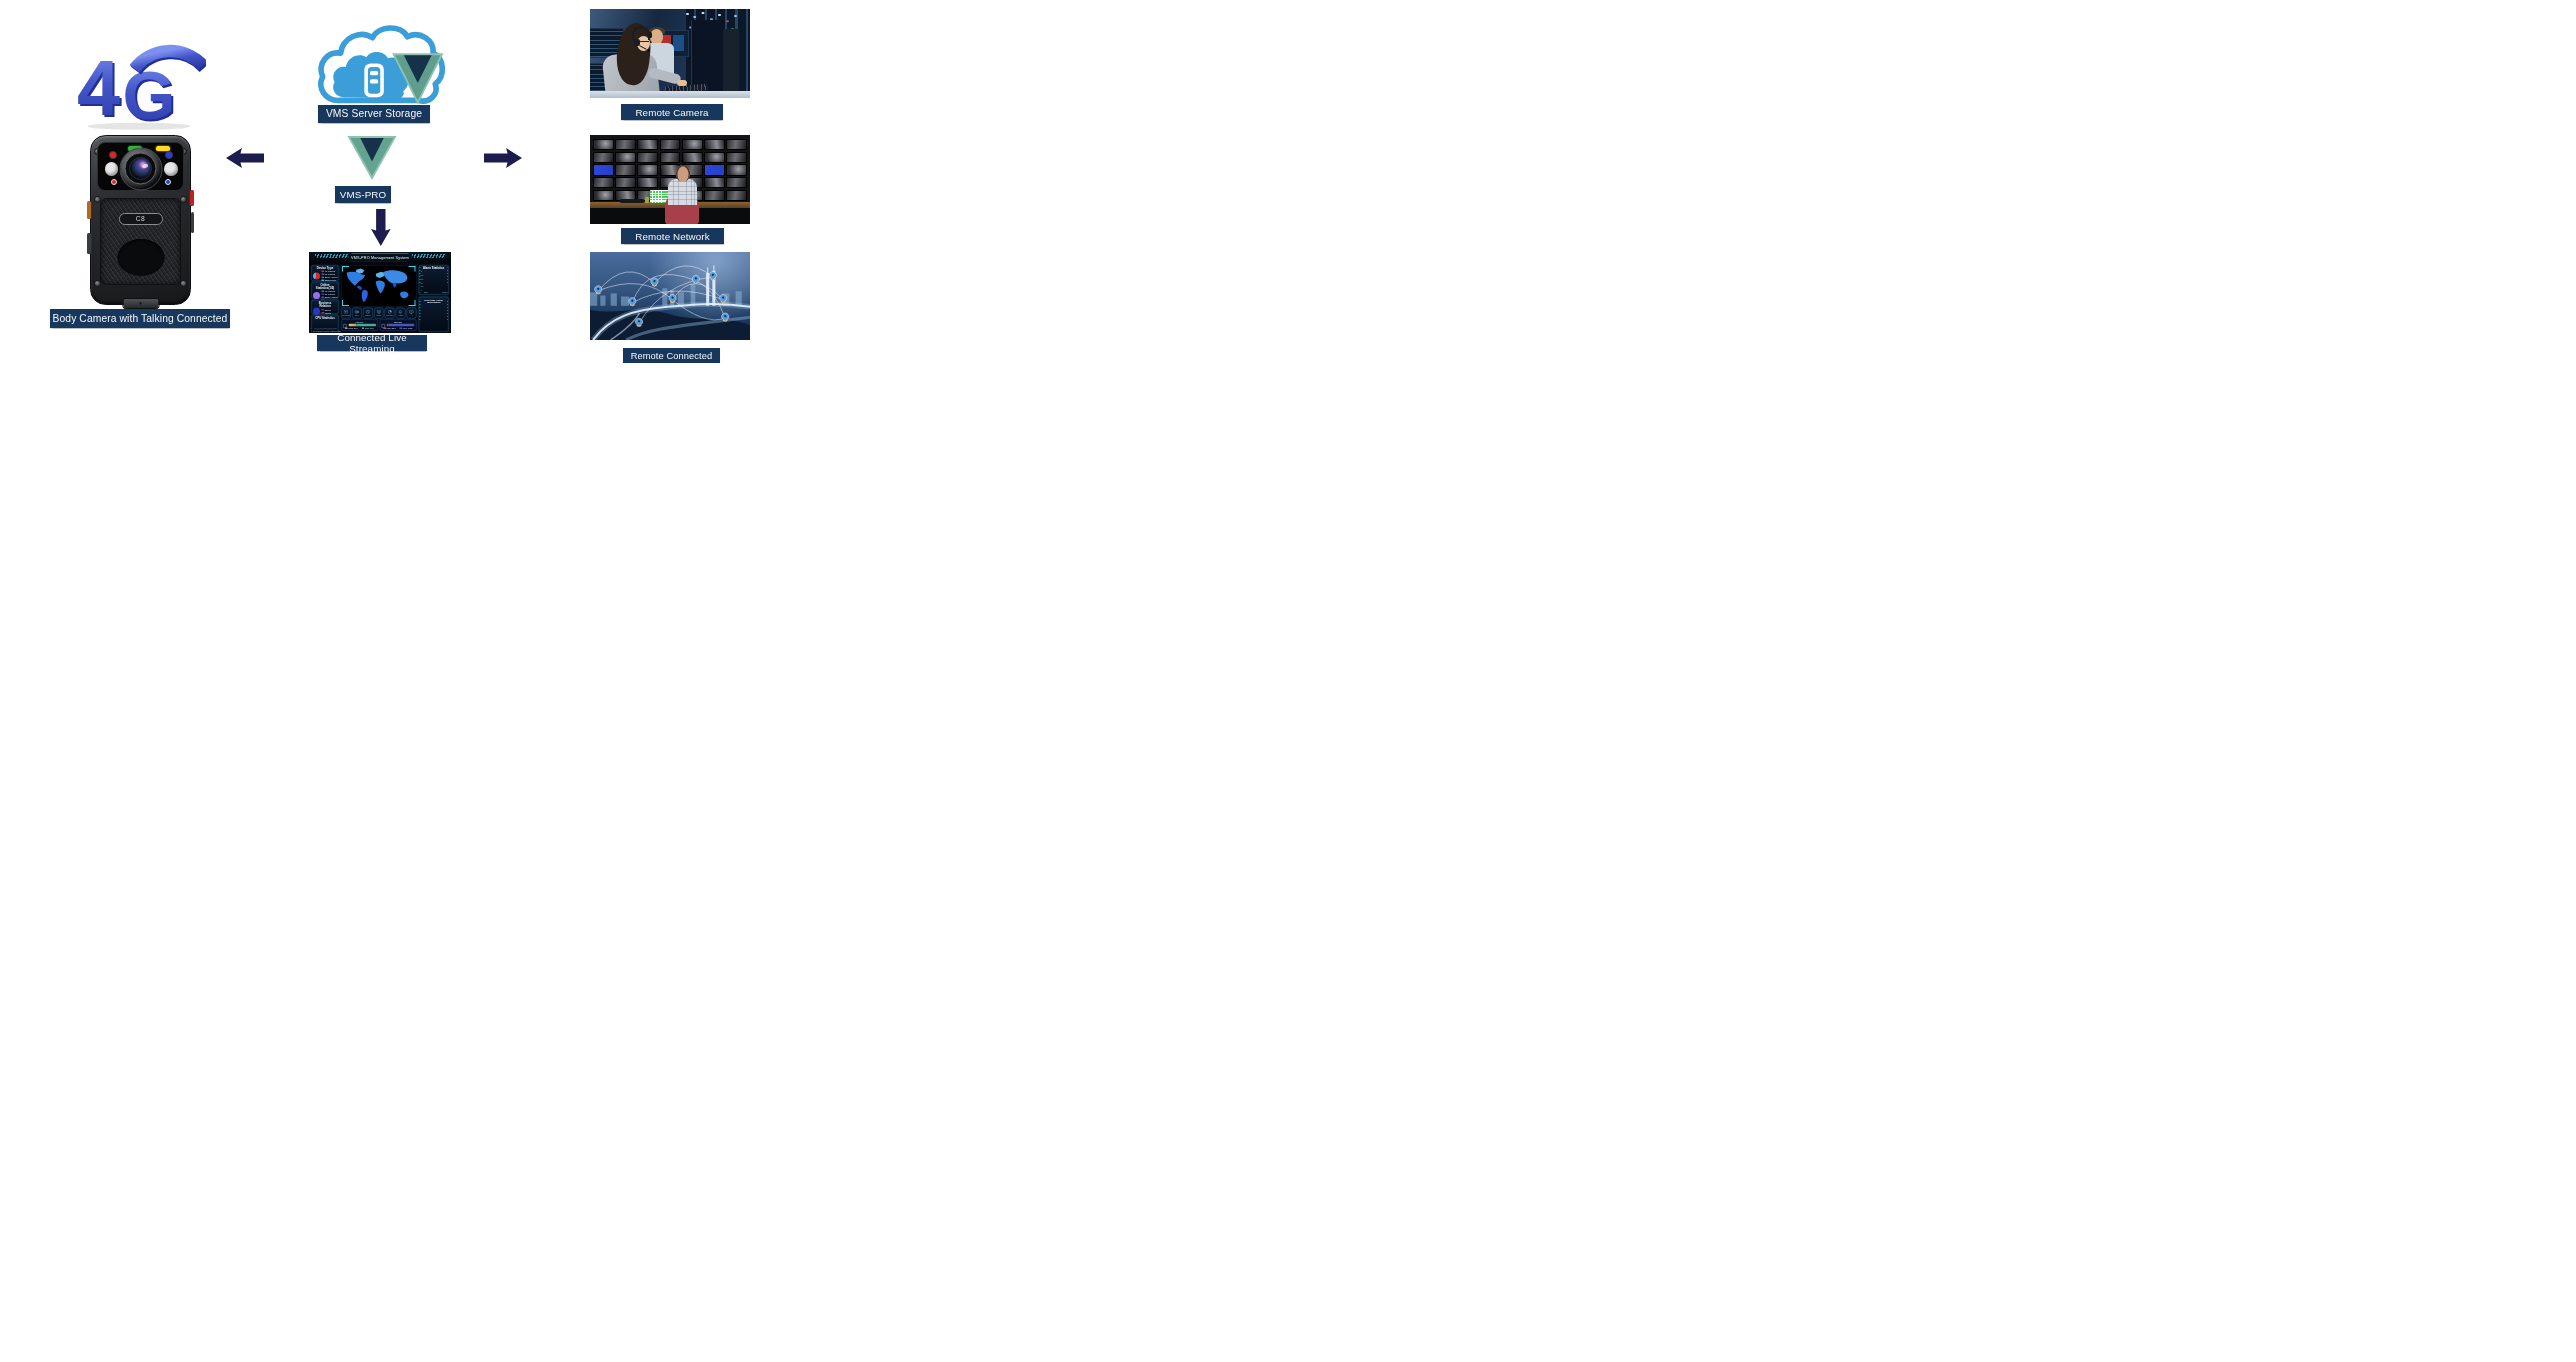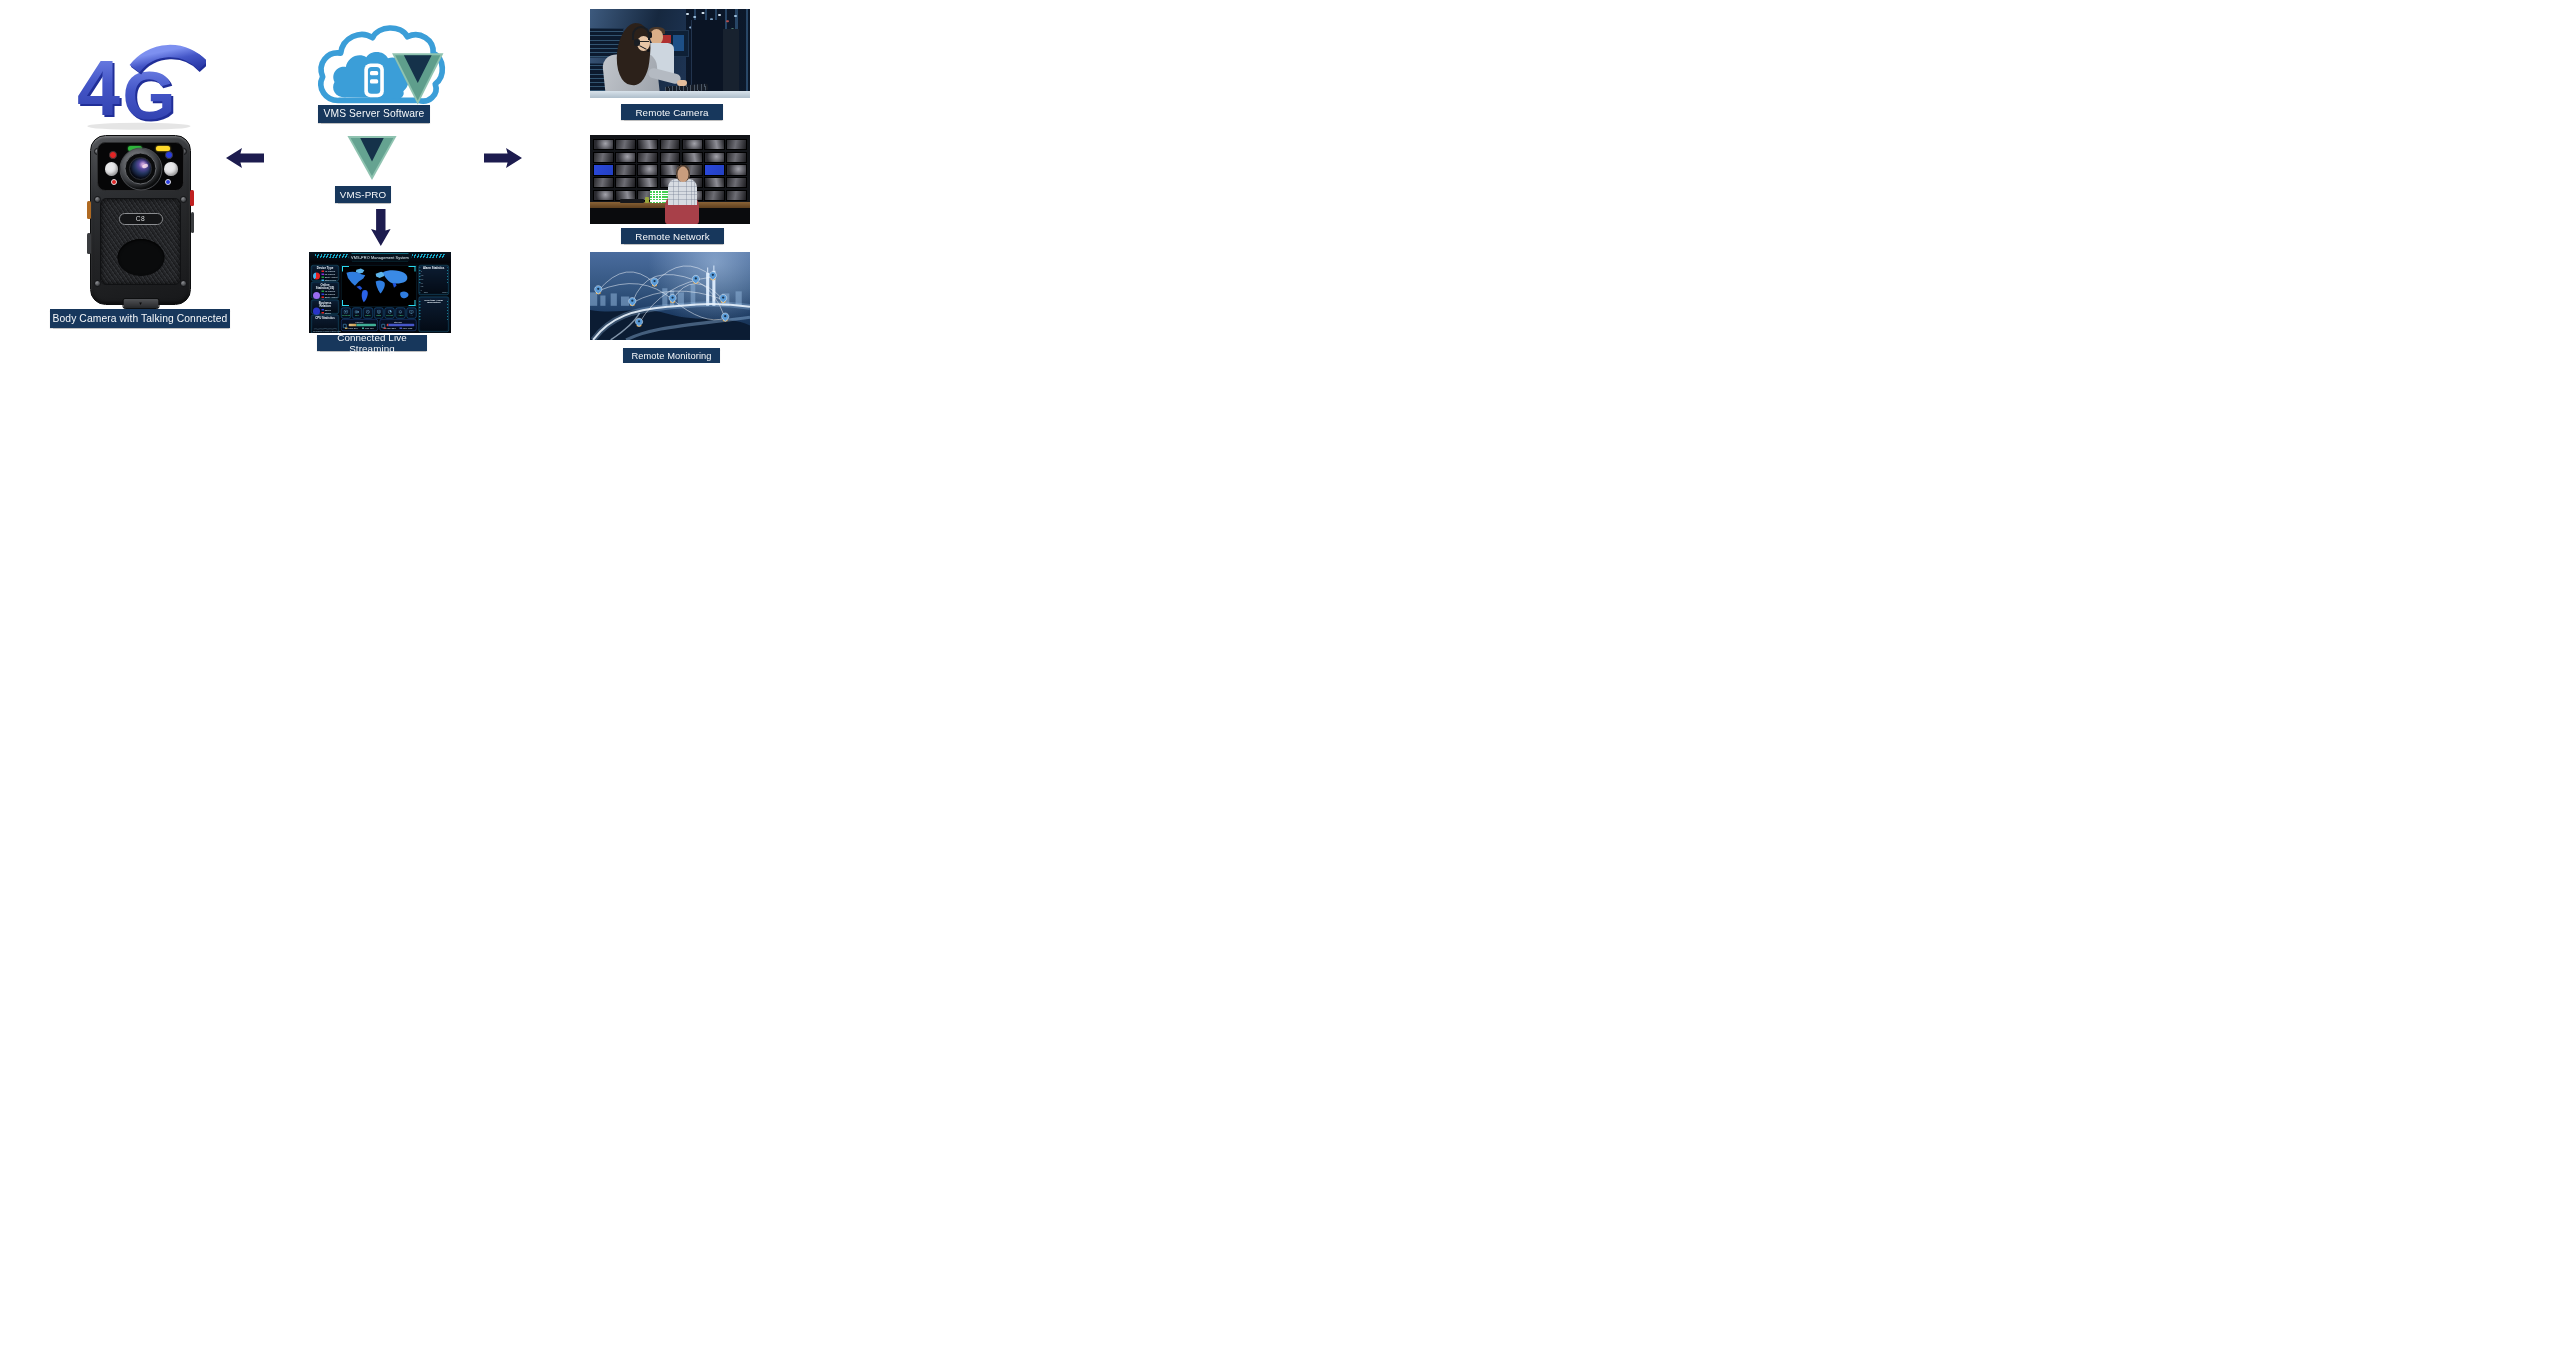--- a/index.html
+++ b/index.html
@@ -296,21 +296,21 @@
         <rect x="107" y="109" width="16" height="8" rx="3" fill="#ffffff"></rect>
       </g>
       <g>
         <polygon points="150,58 250,58 200,158" fill="#8fc3b0"></polygon>
         <polygon points="156,62 244,62 200,150" fill="#5f9e8c"></polygon>
         <polygon points="173,62 227,62 200,116" fill="#15324a"></polygon>
       </g>
     </svg>
   </div>
 
-  <div class="nlabel" id="label-vms-server" style="left:318px;top:105px;width:112px;height:17.5px;">VMS Server Software</div>
+  <div class="nlabel" id="label-vms-server" style="left:318px;top:105px;width:112px;height:17.5px;">VMS Server Storage</div>
 
   <div id="v-logo-mid">
     <svg width="52" height="46" viewBox="0 0 100 90">
       <polygon points="2,2 98,2 50,88" fill="#8fc3b0"></polygon>
       <polygon points="8,6 92,6 50,80" fill="#65a391"></polygon>
       <polygon points="27,6 73,6 50,52" fill="#15324a"></polygon>
     </svg>
   </div>
 
   <div class="nlabel" id="label-vms-pro" style="left:335px;top:186px;width:56px;height:17px;font-size:9.8px;">VMS-PRO</div>
@@ -712,16 +712,16 @@
             <circle r="2.2" cy="-4" fill="#16324e"></circle>
           </g>
         <g transform="translate(95,138)">
             <ellipse cy="4" rx="5" ry="2.5" fill="#f2a93c" opacity=".9"></ellipse>
             <path d="M0 -10 C-5 -10 -7 -5.5 -7 -3 C-7 1 -3 3.5 0 6 C3 3.5 7 1 7 -3 C7 -5.5 5 -10 0 -10Z" fill="#5a9bd8" stroke="#e8f2fa"></path>
             <circle r="2.2" cy="-4" fill="#16324e"></circle>
           </g>
       </g>
     </svg>
   </div>
-  <div class="nlabel" style="left:623px;top:348px;width:97px;height:15px;font-size:9.3px;">Remote Monitoring</div>
+  <div class="nlabel" style="left:623px;top:348px;width:97px;height:15px;font-size:9.3px;">Remote Connected</div>
 
 </div>
 
 
 </body></html>

